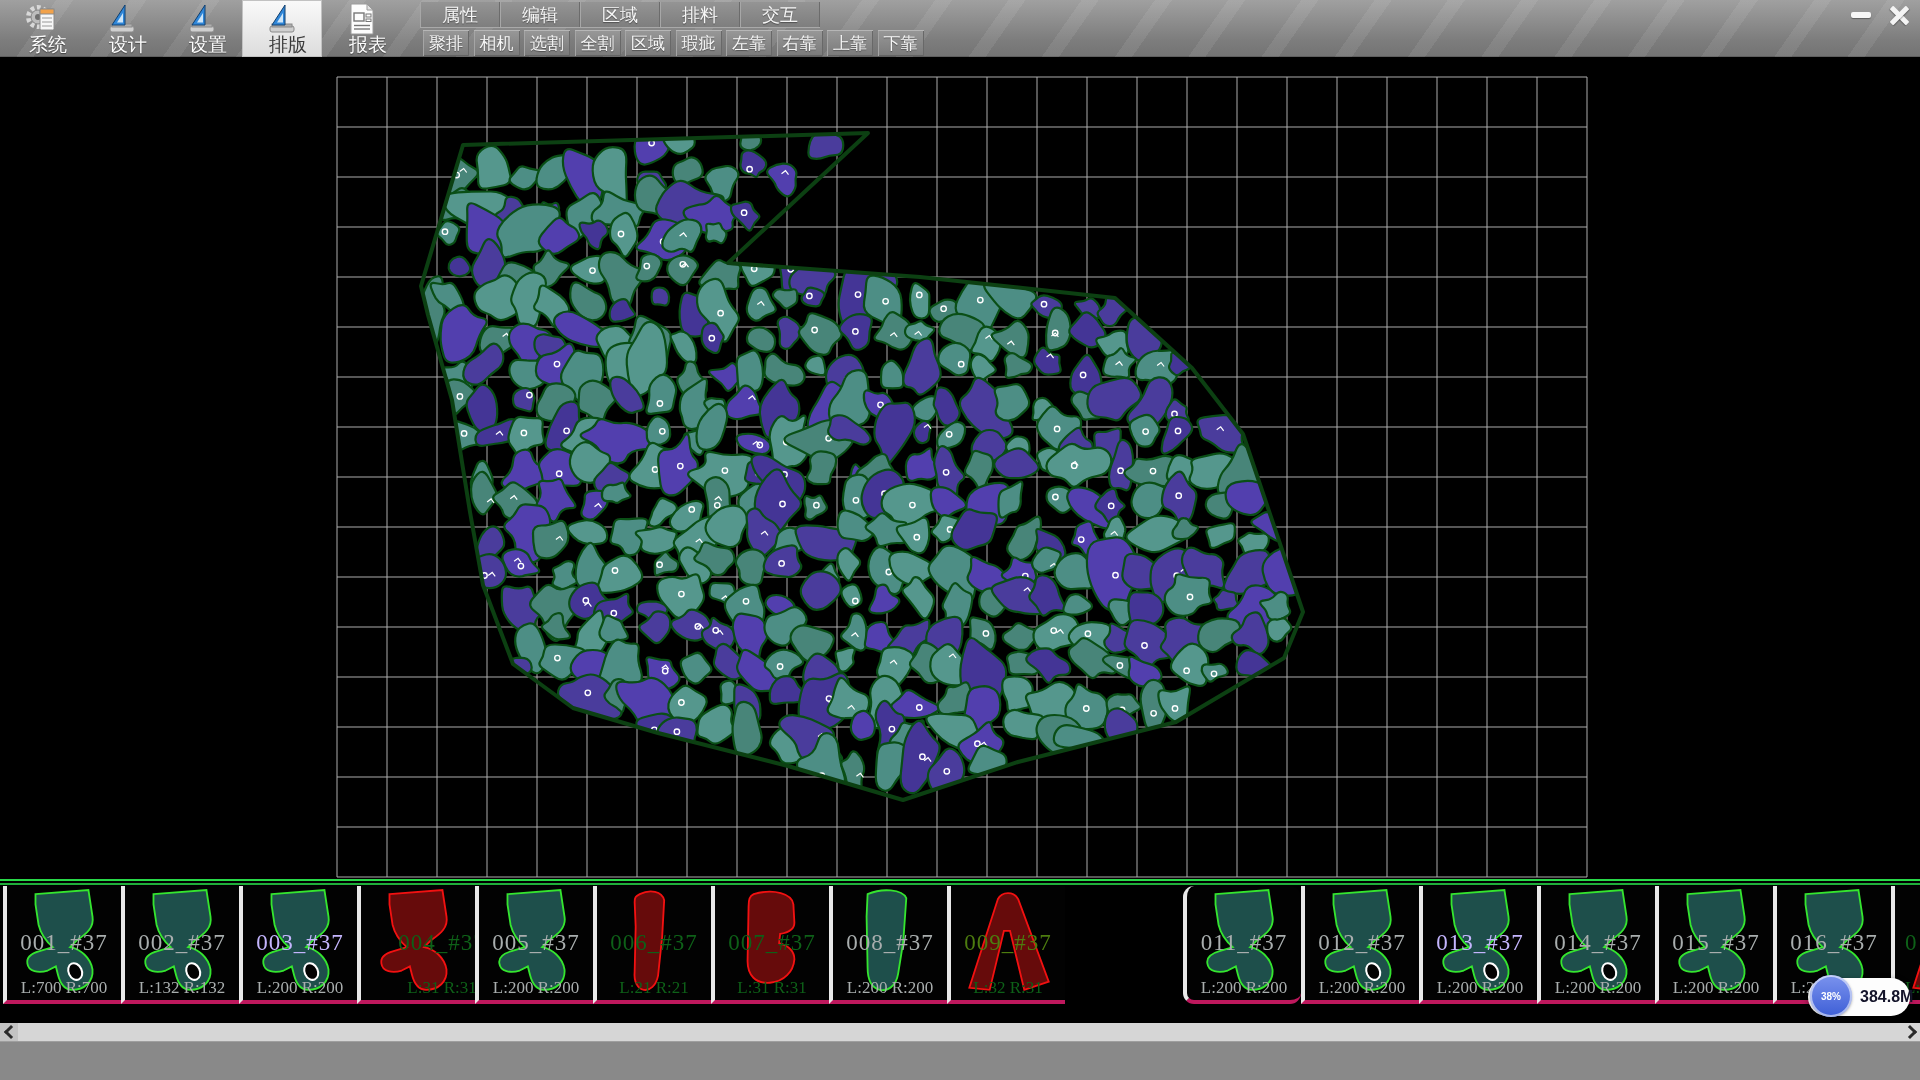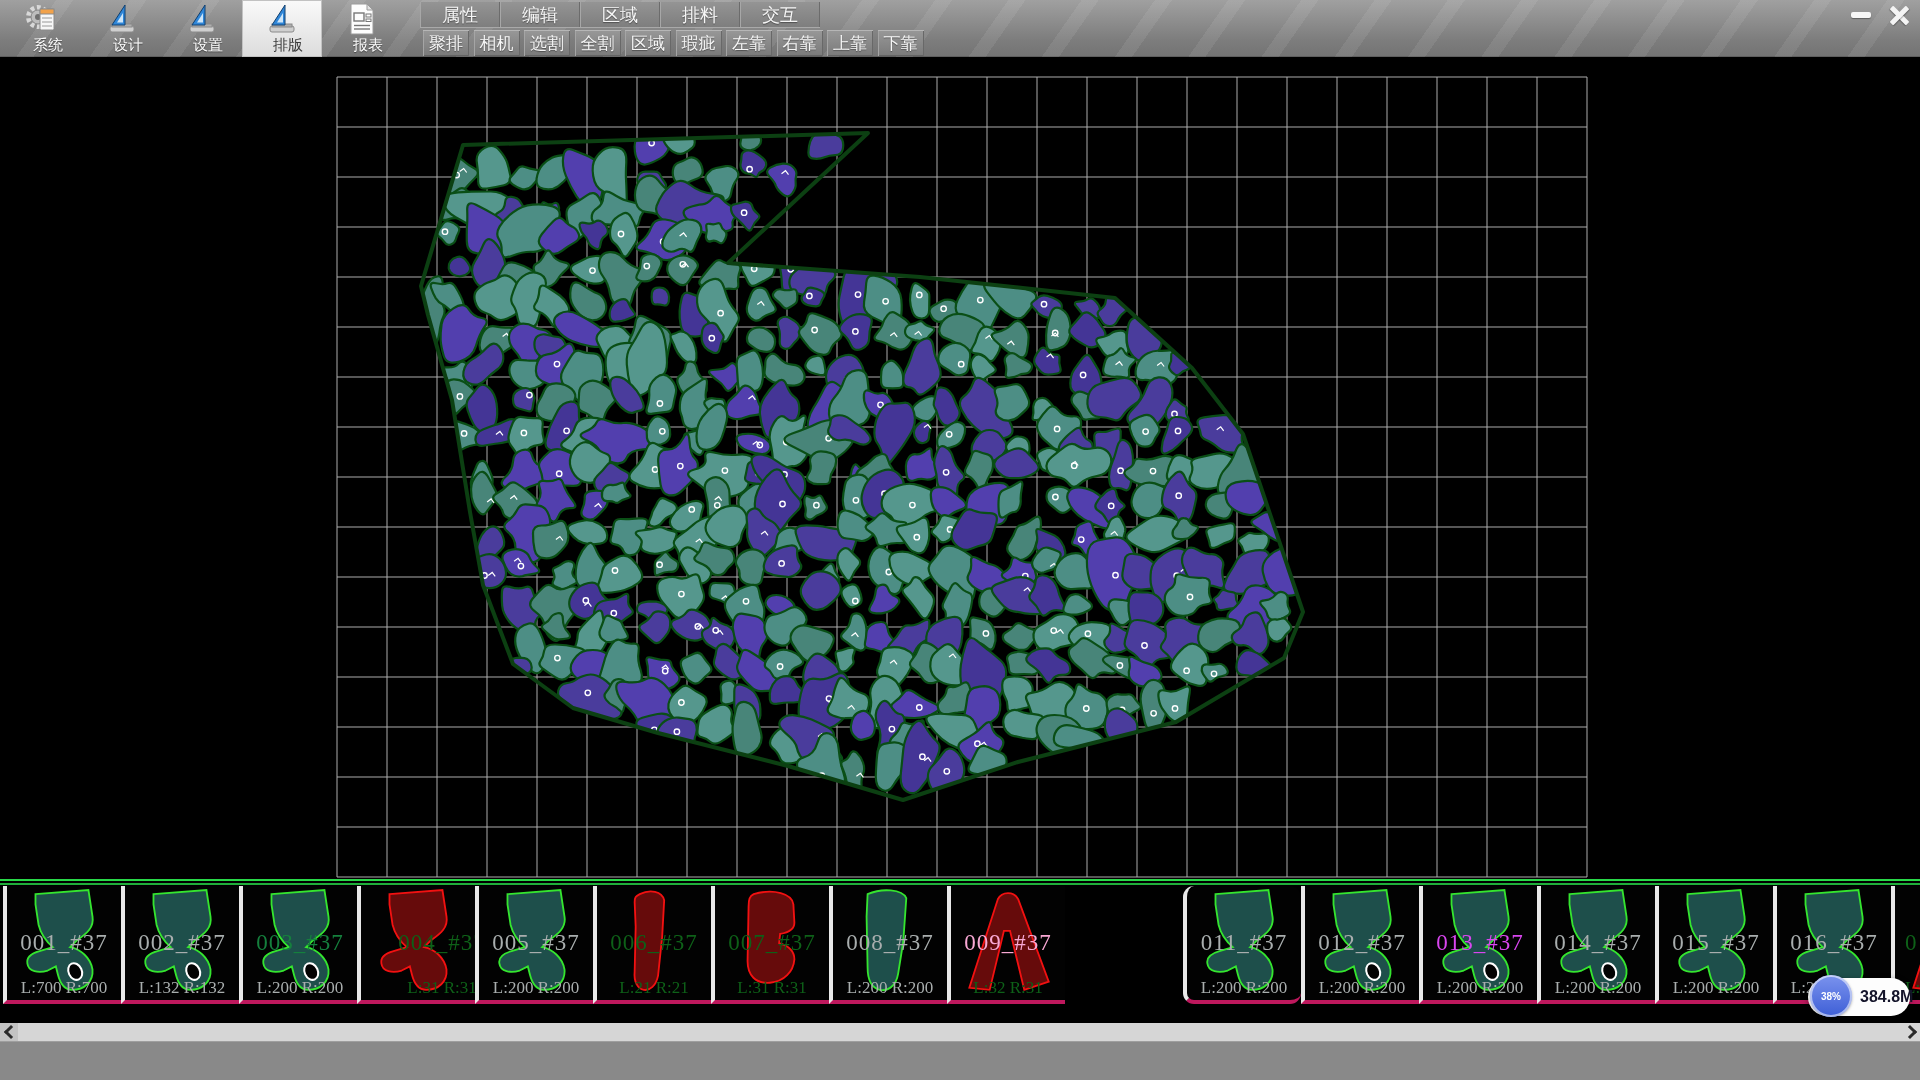--- a/index.html
+++ b/index.html
@@ -11,21 +11,21 @@
     background:linear-gradient(180deg,#a0a0a0,#7d7d7d 70%,#737373);
     box-shadow:inset 0 -1px 0 #5e5e5e;}
   .toolbar .sheen{position:absolute;inset:0;
     background:repeating-linear-gradient(125deg,rgba(255,255,255,0) 0 46px,rgba(255,255,255,.08) 46px 60px);
     pointer-events:none;}
   .apps{position:absolute;left:2px;top:0;display:flex;height:57px;}
   .app{width:80px;height:57px;display:flex;flex-direction:column;align-items:center;justify-content:flex-start;
     padding-top:2px;box-sizing:border-box;cursor:default;}
   .app.active{background:linear-gradient(180deg,#fafafa,#dcdcdc);box-shadow:inset 0 0 0 1px #c2c2c2;}
   .app .icn{width:34px;height:34px;}
-  .app .lbl{font-size:15px;color:#fdfdfd;text-shadow:0 1px 1px rgba(0,0,0,.45);line-height:18px;margin-left:12px;}
+  .app .lbl{font-size:19px;color:#fdfdfd;text-shadow:0 1px 1px rgba(0,0,0,.45);line-height:18px;margin-left:12px;}
   .app.active .lbl{color:#3a3a3a;text-shadow:none;}
 
   .tabs{position:absolute;left:420px;top:2px;display:flex;height:25px;border-bottom:1px solid #a9a9a9;align-items:flex-end;}
   .tab{width:80px;height:25px;display:flex;align-items:center;justify-content:center;
     font-size:18px;color:#f6f6f6;text-shadow:0 1px 1px rgba(0,0,0,.4);
     background:linear-gradient(180deg,#949494,#7e7e7e);
     border-left:1px solid #a7a7a7;border-right:1px solid #6c6c6c;box-sizing:border-box;}
   .tools{position:absolute;left:423px;top:30px;display:flex;height:26px;}
   .tool{width:46px;height:26px;margin-right:4.5px;display:flex;align-items:center;justify-content:center;
     font-size:17px;color:#f6f6f6;text-shadow:0 1px 1px rgba(0,0,0,.4);
@@ -782,21 +782,21 @@
           <ellipse cx="61" cy="84" rx="6.5" ry="8.5" transform="rotate(-25 61 84)" fill="#030303" stroke="#ffffff" stroke-width="2"></ellipse>
         </svg>
         <div class="tl" style="color:#a9aeae">002_#37</div>
         <div class="lr" style="color:#a9aeae">L:132 R:132</div>
       </div>
       <div class="cell" style="left: 239px;">
         <svg viewBox="0 0 100 110">
           <path d="M22,8 L74,4 L78,30 C80,42 70,48 62,54 L56,60 C66,62 76,70 78,82 C79,94 70,102 58,102 C50,102 46,95 44,87 L42,79 L34,83 C25,86 15,84 14,76 C13,70 19,66 26,64 L39,60 C32,54 27,46 25,38 L22,18 Z" fill="#1e4f4b" stroke="#35e52f" stroke-width="1.8"></path>
           <ellipse cx="61" cy="84" rx="6.5" ry="8.5" transform="rotate(-25 61 84)" fill="#030303" stroke="#ffffff" stroke-width="2"></ellipse>
         </svg>
-        <div class="tl" style="color:#15803d">003_#37</div>
+        <div class="tl" style="color:#c4b5fd">003_#37</div>
         <div class="lr" style="color:#a9aeae">L:200 R:200</div>
       </div>
       <div class="cell" style="left: 357px; padding-left: 48px;">
         <svg viewBox="0 0 100 110">
           <path d="M22,8 L74,4 L78,30 C80,42 70,48 62,54 L56,60 C66,62 76,70 78,82 C79,94 70,102 58,102 C50,102 46,95 44,87 L42,79 L34,83 C25,86 15,84 14,76 C13,70 19,66 26,64 L39,60 C32,54 27,46 25,38 L22,18 Z" fill="#660b0b" stroke="#f21111" stroke-width="1.8"></path>
         </svg>
         <div class="tl" style="color:#0e6018">004_#37</div>
         <div class="lr" style="color:#0e6018">L:31 R:31</div>
       </div>
       <div class="cell" style="left: 475px;">
@@ -824,21 +824,21 @@
         <svg viewBox="0 0 100 110">
           <path d="M28,8 C42,2 62,3 66,12 L63,55 L58,86 C56,98 48,104 40,102 C32,100 28,92 28,80 L27,30 Z" fill="#1e4f4b" stroke="#35e52f" stroke-width="1.8"></path>
         </svg>
         <div class="tl" style="color:#a9aeae">008_#37</div>
         <div class="lr" style="color:#a9aeae">L:200 R:200</div>
       </div>
       <div class="cell" style="left: 947px;">
         <svg viewBox="0 0 100 110">
           <path d="M12,100 L40,13 C44,5 56,5 60,13 L90,94 L66,102 L52,44 L46,44 L32,102 Z" fill="#660b0b" stroke="#f21111" stroke-width="1.8"></path>
         </svg>
-        <div class="tl" style="color:#f9a8d4">009_#37</div>
+        <div class="tl" style="color:#4d7c0f">009_#37</div>
         <div class="lr" style="color:#0e6018">L:32 R:31</div>
       </div>
       <div class="cell" style="left: 1183px; border-radius: 11px;">
         <svg viewBox="0 0 100 110">
           <path d="M22,8 L74,4 L78,30 C80,42 70,48 62,54 L56,60 C66,62 76,70 78,82 C79,94 70,102 58,102 C50,102 46,95 44,87 L42,79 L34,83 C25,86 15,84 14,76 C13,70 19,66 26,64 L39,60 C32,54 27,46 25,38 L22,18 Z" fill="#1e4f4b" stroke="#35e52f" stroke-width="1.8"></path>
         </svg>
         <div class="tl" style="color:#a9aeae">011_#37</div>
         <div class="lr" style="color:#a9aeae">L:200 R:200</div>
       </div>
       <div class="cell" style="left: 1301px;">
@@ -847,21 +847,21 @@
           <ellipse cx="61" cy="84" rx="6.5" ry="8.5" transform="rotate(-25 61 84)" fill="#030303" stroke="#ffffff" stroke-width="2"></ellipse>
         </svg>
         <div class="tl" style="color:#a9aeae">012_#37</div>
         <div class="lr" style="color:#a9aeae">L:200 R:200</div>
       </div>
       <div class="cell" style="left: 1419px;">
         <svg viewBox="0 0 100 110">
           <path d="M22,8 L74,4 L78,30 C80,42 70,48 62,54 L56,60 C66,62 76,70 78,82 C79,94 70,102 58,102 C50,102 46,95 44,87 L42,79 L34,83 C25,86 15,84 14,76 C13,70 19,66 26,64 L39,60 C32,54 27,46 25,38 L22,18 Z" fill="#1e4f4b" stroke="#35e52f" stroke-width="1.8"></path>
           <ellipse cx="61" cy="84" rx="6.5" ry="8.5" transform="rotate(-25 61 84)" fill="#030303" stroke="#ffffff" stroke-width="2"></ellipse>
         </svg>
-        <div class="tl" style="color:#d946ef">013_#37</div>
+        <div class="tl" style="color:#c4b5fd">013_#37</div>
         <div class="lr" style="color:#a9aeae">L:200 R:200</div>
       </div>
       <div class="cell" style="left: 1537px;">
         <svg viewBox="0 0 100 110">
           <path d="M22,8 L74,4 L78,30 C80,42 70,48 62,54 L56,60 C66,62 76,70 78,82 C79,94 70,102 58,102 C50,102 46,95 44,87 L42,79 L34,83 C25,86 15,84 14,76 C13,70 19,66 26,64 L39,60 C32,54 27,46 25,38 L22,18 Z" fill="#1e4f4b" stroke="#35e52f" stroke-width="1.8"></path>
           <ellipse cx="61" cy="84" rx="6.5" ry="8.5" transform="rotate(-25 61 84)" fill="#030303" stroke="#ffffff" stroke-width="2"></ellipse>
         </svg>
         <div class="tl" style="color:#a9aeae">014_#37</div>
         <div class="lr" style="color:#a9aeae">L:200 R:200</div>
       </div>

